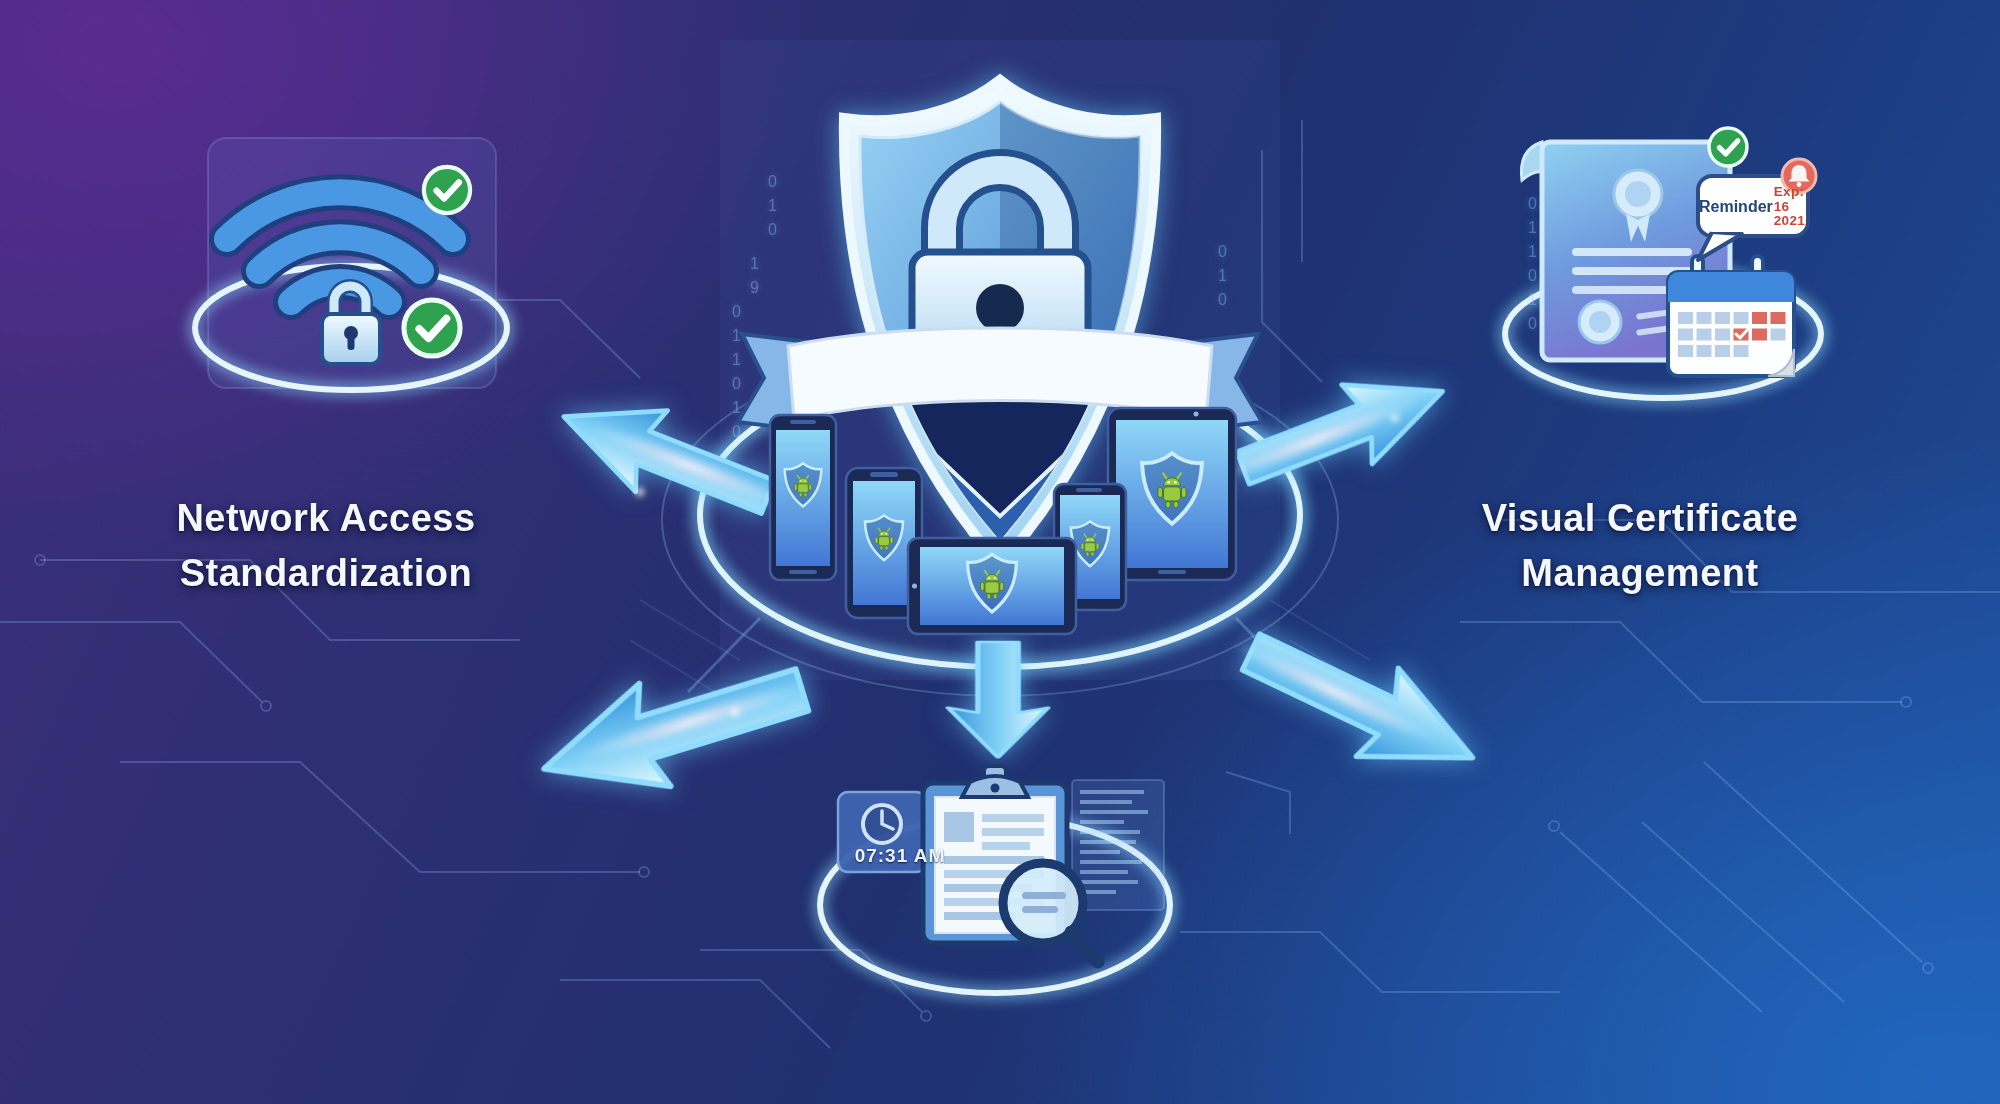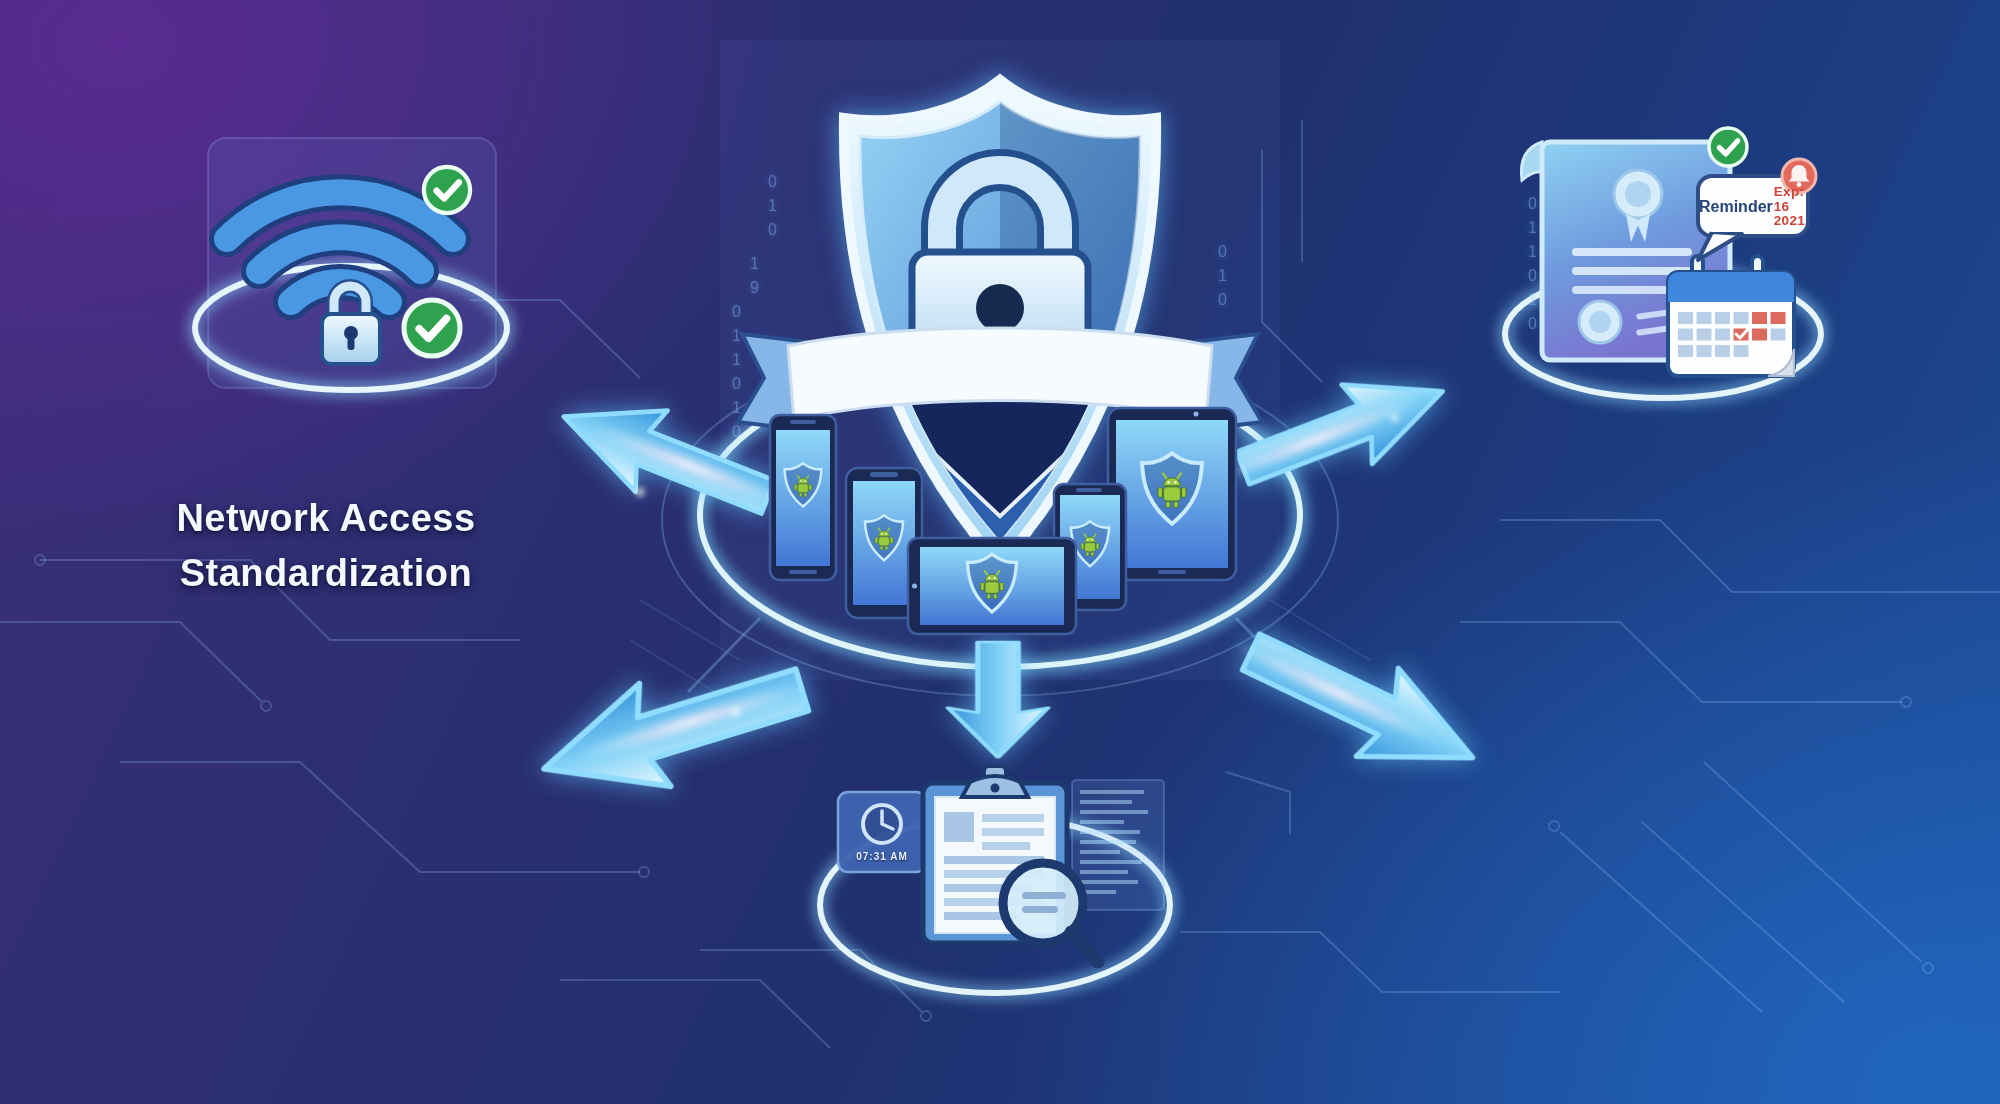--- a/index.html
+++ b/index.html
@@ -25,22 +25,23 @@
     text-shadow:0 1px 0 rgba(255,255,255,.65);white-space:nowrap;
   }
   .bubble-text{
     position:absolute;left:1700px;top:180px;width:104px;height:54px;
     display:flex;flex-direction:row;align-items:center;justify-content:center;gap:1px;
   }
   .bubble-title{font-weight:800;font-size:16px;color:#26437a;line-height:1.1;}
   .bubble-exp{font-weight:800;font-size:13.5px;color:#cf4436;letter-spacing:.3px;line-height:1.1;}
   .clock-time{
     position:absolute;transform:translate(-50%,-50%);
-    font-weight:700;font-size:10px;color:#eaf4ff;letter-spacing:1px;white-space:nowrap;
+    font-weight:700;font-size:19px;color:#eaf4ff;letter-spacing:1px;white-space:nowrap;
     text-shadow:0 1px 2px rgba(5,10,35,.8);
+    padding-left:36px;
   }
   .bin{
     position:absolute;width:14px;word-break:break-all;
     font-family:Liberation Sans, sans-serif;font-size:16px;line-height:1.5;
     color:rgba(150,205,255,.38);text-shadow:0 0 6px rgba(120,190,255,.35);
   }
 </style>
 </head>
 <body>
 
@@ -383,20 +384,22 @@
         <line x1="1071" y1="932" x2="1098" y2="962" stroke="#1d3a6e" stroke-width="13" stroke-linecap="round"></line>
       </g>
     </g>
   </g>
 </svg>
 
 
 <div class="label" style="left:326px;top:517px;">Network Access
 Standardization</div>
 
+<div class="label" style="left:1640px;top:517px;">Visual Certificate
+Management</div>
 
 
 <div class="bubble-text">
   <div class="bubble-title">Reminder</div>
   <div class="bubble-exp">Exp: 16 2021</div>
 </div>
 
 <div class="clock-time" style="left:882px;top:856px;">07:31 AM</div>
 
 <div class="bin" style="left:768px;top:170px;">010</div>

